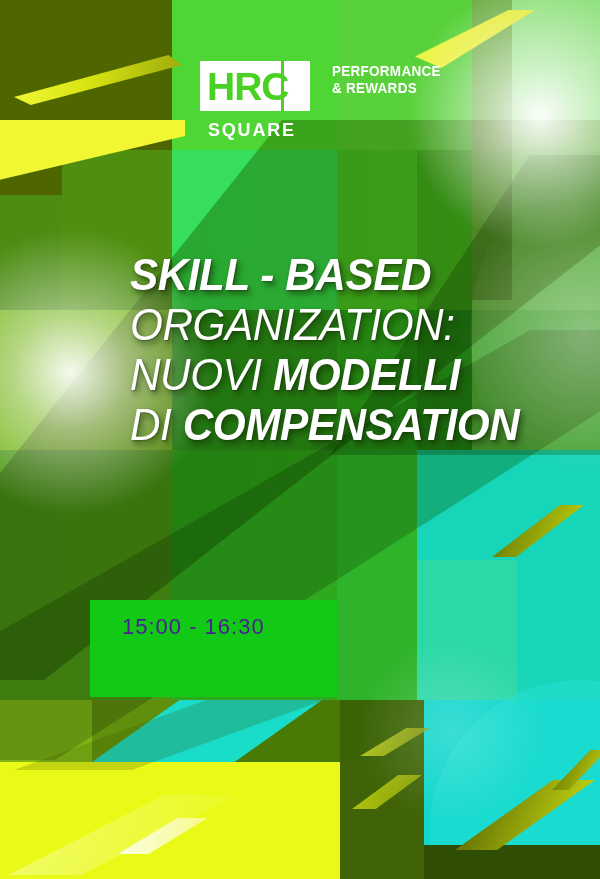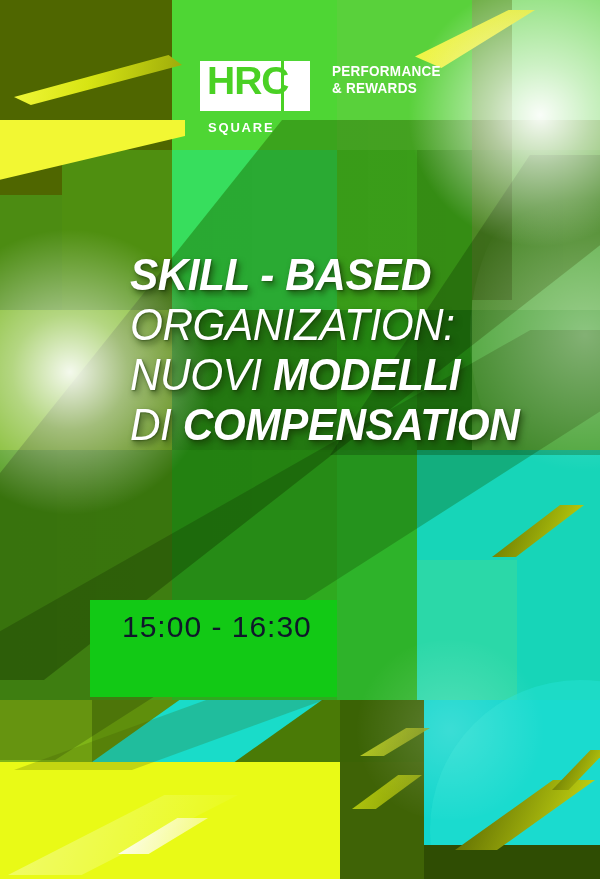--- a/index.html
+++ b/index.html
@@ -125,46 +125,46 @@
     background:radial-gradient(circle,rgba(255,255,255,.92) 0%,rgba(255,255,255,.45) 26%,rgba(255,255,255,0) 64%);}
   .g3{left:350px;top:640px;width:200px;height:180px;
     background:radial-gradient(circle,rgba(255,255,255,.18) 0%,rgba(255,255,255,0) 70%);}
   .g4{left:470px;top:170px;width:230px;height:330px;
     background:radial-gradient(circle,rgba(255,255,255,.35) 0%,rgba(255,255,255,0) 68%);}
 
   
   .logo{position:absolute;left:200px;top:61px;display:flex;align-items:flex-start;}
   .logoMark{position:relative;width:110px;}
   .hrcBox{position:relative;width:110px;height:50px;background:#ffffff;
-    display:flex;}
+    display:flex;align-items:center;}
   .hrcTxt{color:#4ad124;font-weight:bold;font-size:39px;letter-spacing:-1px;
     line-height:1;padding-left:7px;font-family:"Liberation Sans", sans-serif;}
   .hrcDiv{position:absolute;right:26px;top:0;width:3px;height:100%;background:#4ad124;}
-  .squareTxt{color:#ffffff;font-weight:bold;font-size:13px;letter-spacing:1.8px;
+  .squareTxt{color:#ffffff;font-weight:bold;font-size:18px;letter-spacing:1.8px;
     margin-top:9px;padding-left:8px;}
   .tagline{margin-left:22px;margin-top:2px;color:#ffffff;font-weight:bold;
     font-size:15px;line-height:1.12;letter-spacing:.3px;
     transform:scaleX(.9);transform-origin:left top;white-space:nowrap;}
 
   
   .title{position:absolute;left:130px;top:250px;width:440px;
     color:#ffffff;font-style:italic;font-size:45px;line-height:50px;
     letter-spacing:-.5px;
     text-shadow:3px 4px 7px rgba(20,45,0,.62), 1px 1px 2px rgba(20,45,0,.5);
     transform:scaleX(.94);transform-origin:left top;white-space:nowrap;}
   .title .hv{font-weight:bold;}
   .title .lt{font-weight:normal;}
 
   
   .dateBox{position:absolute;left:90px;top:600px;width:247px;height:97px;
     background:#12c915;}
   .dateBoxInner{position:absolute;left:122px;top:608px;}
   .dateMain{color:#ffffff;font-weight:bold;font-size:32px;letter-spacing:.5px;
     line-height:38px;}
-  .dateTime{color:#0f172a;font-weight:normal;font-size:30px;letter-spacing:1px;
+  .dateTime{color:#4c1d95;font-weight:normal;font-size:22px;letter-spacing:1px;
     line-height:38px;}
 </style>
 </head>
 <body>
 
 <div class="poster">
 
   <div class="layer" style="inset:0;">
     <div class="blk t1"></div>
     <div class="blk t2"></div>

